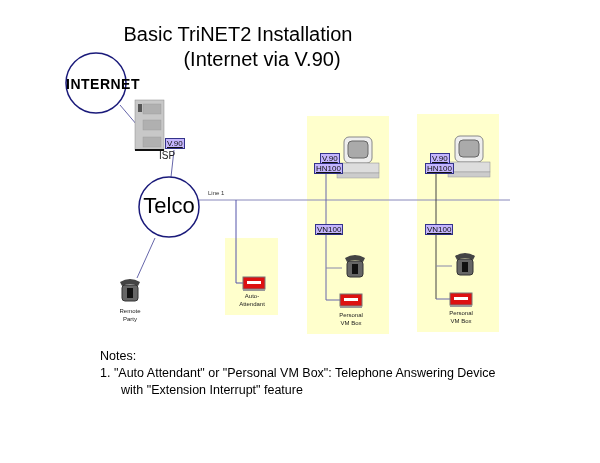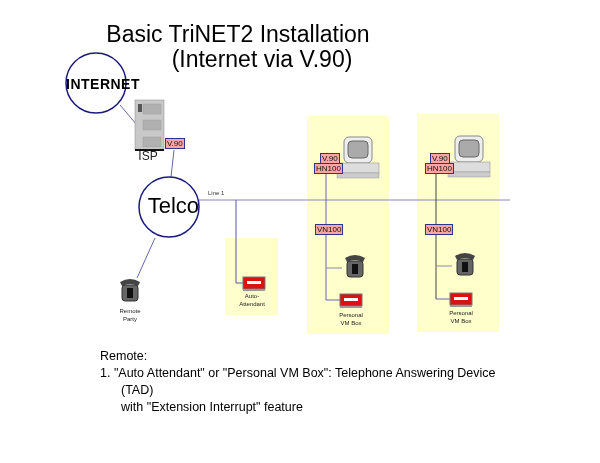--- a/index.html
+++ b/index.html
@@ -1,21 +1,21 @@
 <!DOCTYPE html>
 <html><head>
 <meta charset="utf-8">
 <style>
   html, body { margin:0; padding:0; background:#ffffff; }
   body { width:600px; height:463px; position:relative; overflow:hidden; font-family:"Liberation Sans", sans-serif; color:#000; }
   .abs { position:absolute; }
-  .title { left:0; width:476px; text-align:center; font-size:23px; line-height:24px; }
+  .title { left:0; width:476px; text-align:center; font-size:20px; line-height:24px; }
   .zone { background:#ffffcc; }
   .lbl { font-size:6px; line-height:8px; text-align:center; color:#222; }
-  .tag { position:absolute; background:#fca5a5; border:1px solid #33338a; font-size:8px; line-height:9px; padding:0 1px; color:#111; }
+  .tag { position:absolute; background:#c4b5fd; border:1px solid #33338a; font-size:8px; line-height:9px; padding:0 1px; color:#111;text-decoration:underline; }
   .notes { font-size:12.5px; line-height:17px; }
   svg { position:absolute; left:0; top:0; }
 </style>
 </head>
 <body>
 
 <div class="abs title" style="top:22px;">Basic TriNET2 Installation</div>
 <div class="abs title" style="top:47px;padding-left:24px;">(Internet via V.90)</div>
 
 <div class="abs zone" style="left:225px;top:238px;width:53px;height:77px;"></div>
@@ -94,22 +94,22 @@
     <rect x="0" y="12" width="22" height="2" fill="#999"></rect>
   </g>
   <g transform="translate(450,293)">
     <rect x="0" y="0" width="22" height="12" fill="#dd1111" stroke="#777"></rect>
     <rect x="4" y="4" width="14" height="3" fill="#fff"></rect>
     <rect x="0" y="12" width="22" height="2" fill="#999"></rect>
   </g>
 </svg>
 
 <div class="abs" style="left:66px;top:76px;width:60px;text-align:center;font-size:14px;font-weight:bold;letter-spacing:0.5px;">INTERNET</div>
-<div class="abs" style="left:139px;top:193px;width:60px;text-align:right;font-size:22px;line-height:26px;">Telco</div>
-<div class="abs lbl" style="left:133px;top:152px;width:30px;font-size:12px;">ISP</div>
+<div class="abs" style="left:139px;top:193px;width:60px;text-align:center;font-size:22px;line-height:26px;">Telco</div>
+<div class="abs lbl" style="left:152px;top:152px;width:30px;font-size:10px;">ISP</div>
 <div class="abs" style="left:208px;top:190px;font-size:6px;color:#333;">Line 1</div>
 
 <div class="tag" style="left:165px;top:138px;">V.90</div>
 <div class="tag" style="left:320px;top:153px;">V.90</div>
 <div class="tag" style="left:314px;top:163px;">HN100</div>
 <div class="tag" style="left:315px;top:224px;">VN100</div>
 <div class="tag" style="left:430px;top:153px;">V.90</div>
 <div class="tag" style="left:425px;top:163px;">HN100</div>
 <div class="tag" style="left:425px;top:224px;">VN100</div>
 
@@ -124,17 +124,16 @@
 <div class="abs lbl" style="left:331px;top:311px;width:40px;">
   <div>Personal</div>
   <div>VM Box</div>
 </div>
 <div class="abs lbl" style="left:441px;top:309px;width:40px;">
   <div>Personal</div>
   <div>VM Box</div>
 </div>
 
 <div class="abs notes" style="left:100px;top:348px;">
-  <div>Remote:</div>
+  <div>Notes:</div>
   <div>1. "Auto Attendant" or "Personal VM Box": Telephone Answering Device</div>
-  <div style="padding-left:21px;">(TAD)</div>
   <div style="padding-left:21px;">with "Extension Interrupt" feature</div>
 </div>
 
 </body></html>

